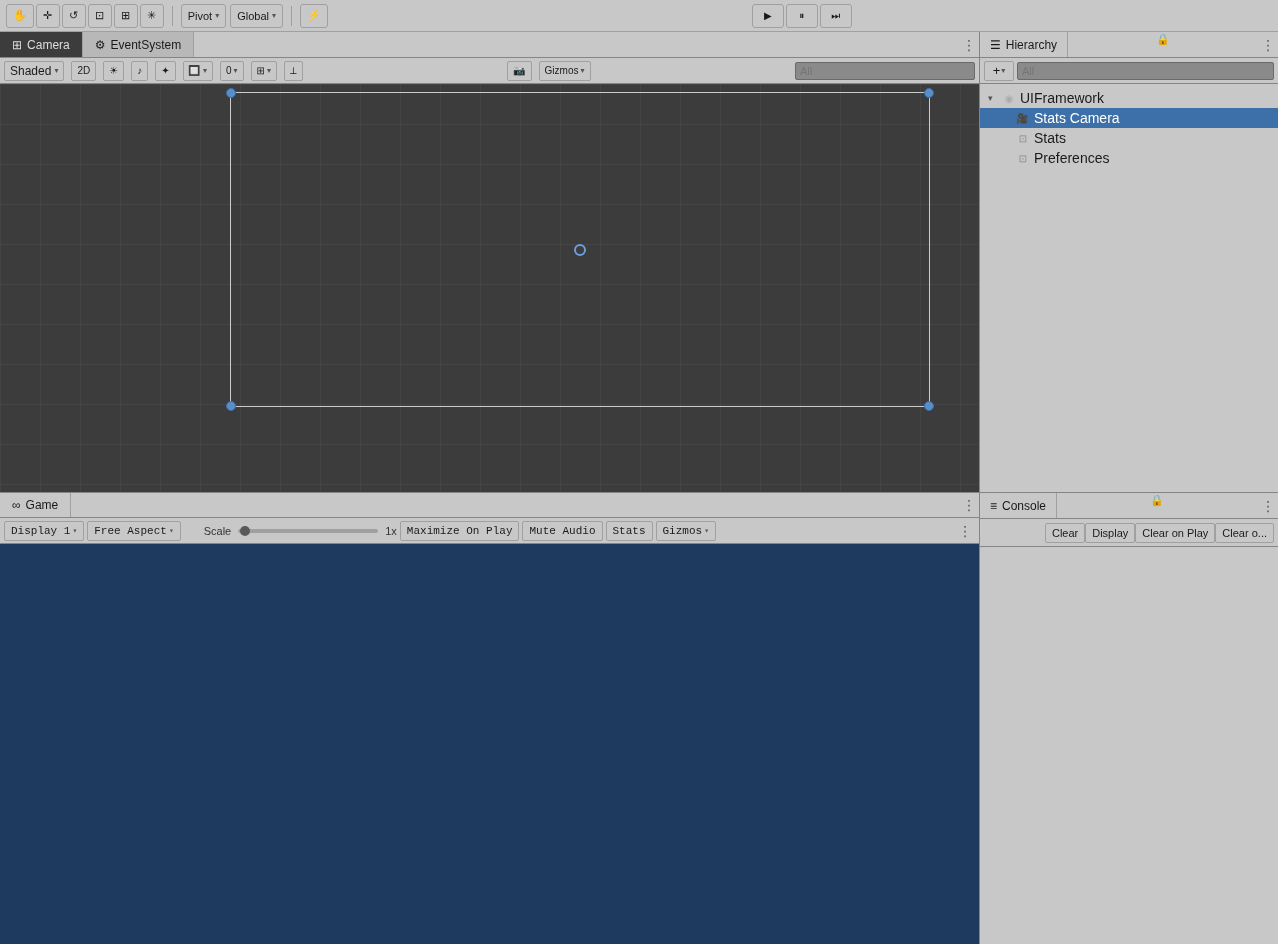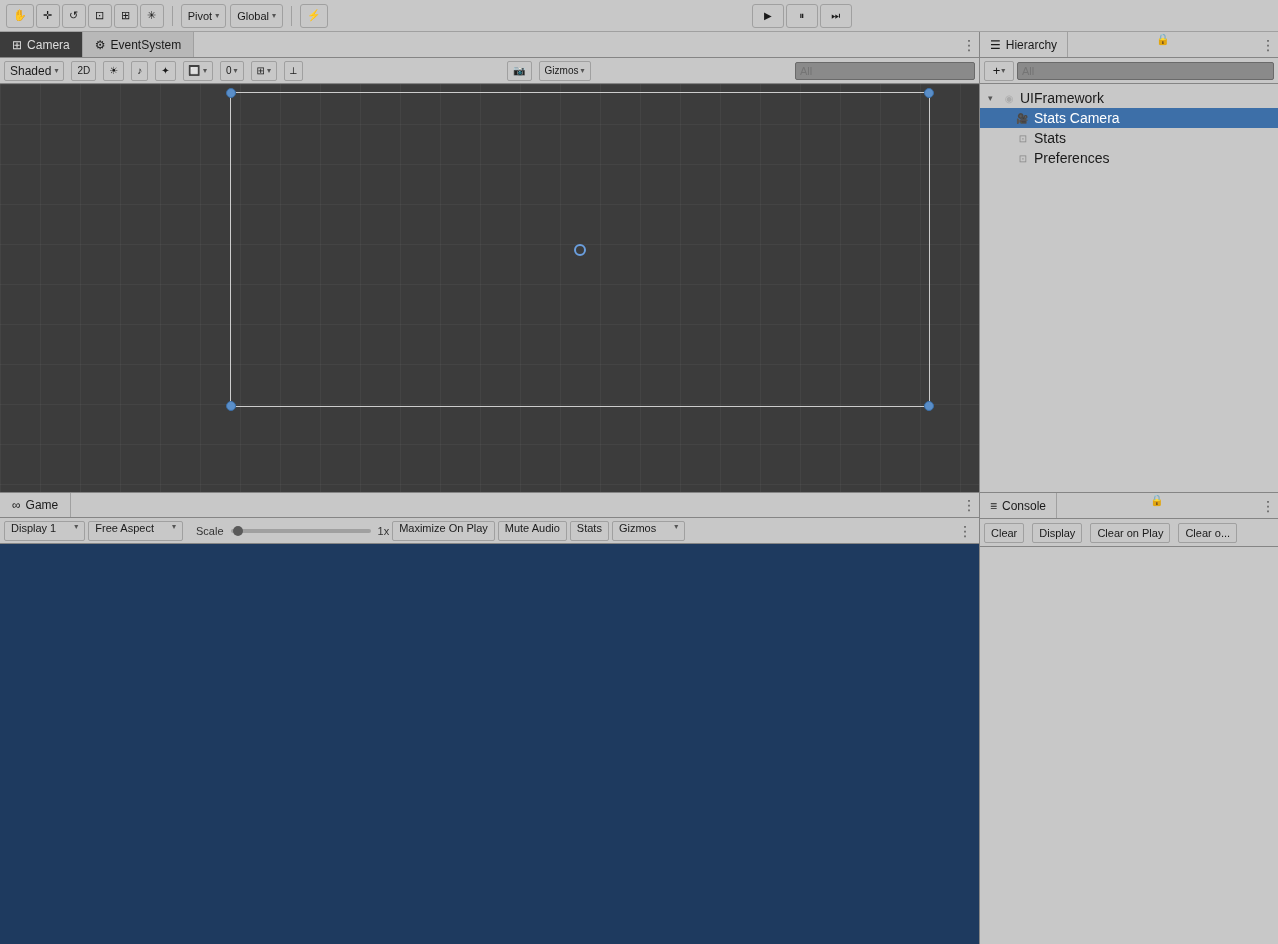--- a/index.html
+++ b/index.html
@@ -248,26 +248,28 @@
       gap: 3px;
     }
 
     .game-tool-btn {
       height: 20px;
       padding: 0 6px;
       background: #c8c8c8;
       border: 1px solid #a0a0a0;
       border-radius: 2px;
       display: flex;
-      gap: 18px;
+      align-items: center;
+      gap: 2px;
       cursor: pointer;
       font-size: 11px;
-    }
-
-    .scale-label { font-size: 11px; color: #333; margin-left: 10px; }
+      font-family: Liberation Mono, monospace;
+    }
+
+    .scale-label { font-size: 11px; color: #333; margin-left: 20px; }
     .scale-track {
       width: 140px;
       height: 4px;
       background: #a0a0a0;
       border-radius: 2px;
       position: relative;
       margin: 0 4px;
     }
     .scale-thumb {
       width: 10px;
@@ -418,22 +420,23 @@
       align-items: stretch;
     }
 
     #console-toolbar {
       height: 28px;
       background: #c8c8c8;
       border-bottom: 1px solid #858585;
       display: flex;
       align-items: center;
       padding: 0 4px;
-      gap: 8px;
+      gap: 0;
       overflow: hidden;
+      justify-content: flex-end;
     }
 
     .console-btn {
       height: 20px;
       padding: 0 6px;
       background: #c8c8c8;
       border: 1px solid #a0a0a0;
       border-radius: 2px;
       display: flex;
       align-items: center;

